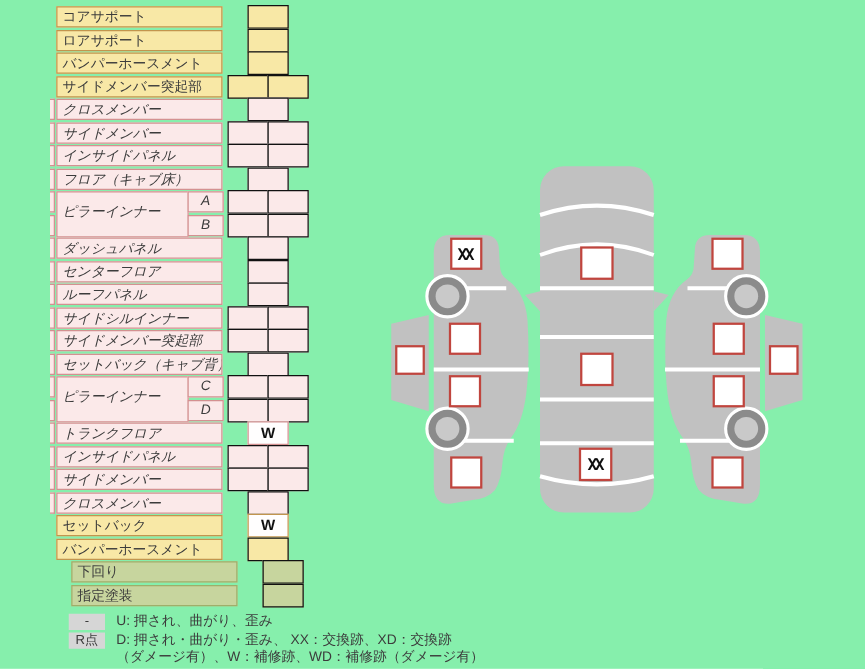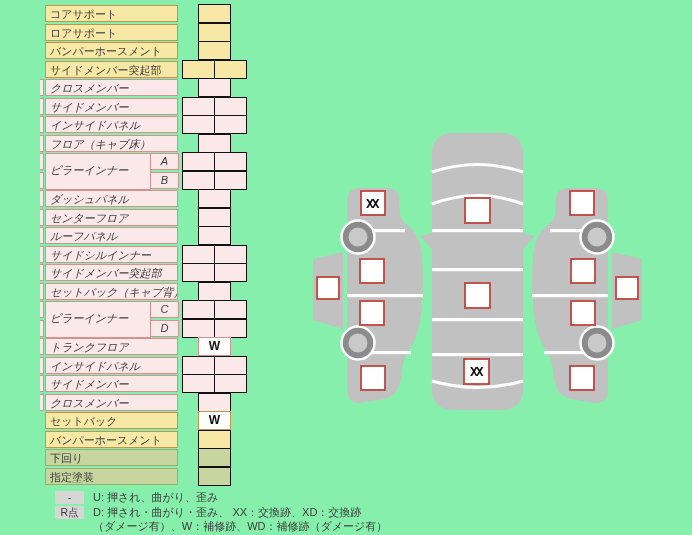--- a/index.html
+++ b/index.html
@@ -9,21 +9,21 @@
   
   .row{position:absolute;left:45px;width:225px;height:19px;}
   .lbl{position:absolute;left:0;top:1px;width:133px;height:17px;box-sizing:border-box;
        border:1px solid;font-size:11px;line-height:14px;padding:1px 0 0 4px;
        overflow:hidden;white-space:nowrap;}
   .lblp{width:106px;height:37px;line-height:33px;padding-top:0;}
   .sub{position:absolute;left:105px;top:1px;width:29px;height:17px;box-sizing:border-box;
        border:1px solid;font-size:11px;line-height:15px;text-align:center;}
   .y{background:#F8E8A6;border-color:#C2954E;}
   .p{background:#FBE9E9;border-color:#D39191;font-style:italic;}
-  .g{background:#C7D59E;border-color:#9FAE6A;}
+  .g{background:#C7D59E;border-color:#9FAE6A;margin-left:12px;}
   .cell{position:absolute;top:0;height:19px;box-sizing:border-box;border:1px solid;
         text-align:center;font-size:12px;font-weight:bold;line-height:17px;color:#111;}
   .s{left:153px;width:33px;}
   .d1{left:137px;width:33px;}
   .d2{left:169px;width:33px;}
   .wc{background:#FFFEFE;}
   .sliver{position:absolute;left:-5px;top:1px;width:4px;height:17px;box-sizing:border-box;
           border:1px solid #D39191;border-left:none;background:#FBE9E9;}
 
   

